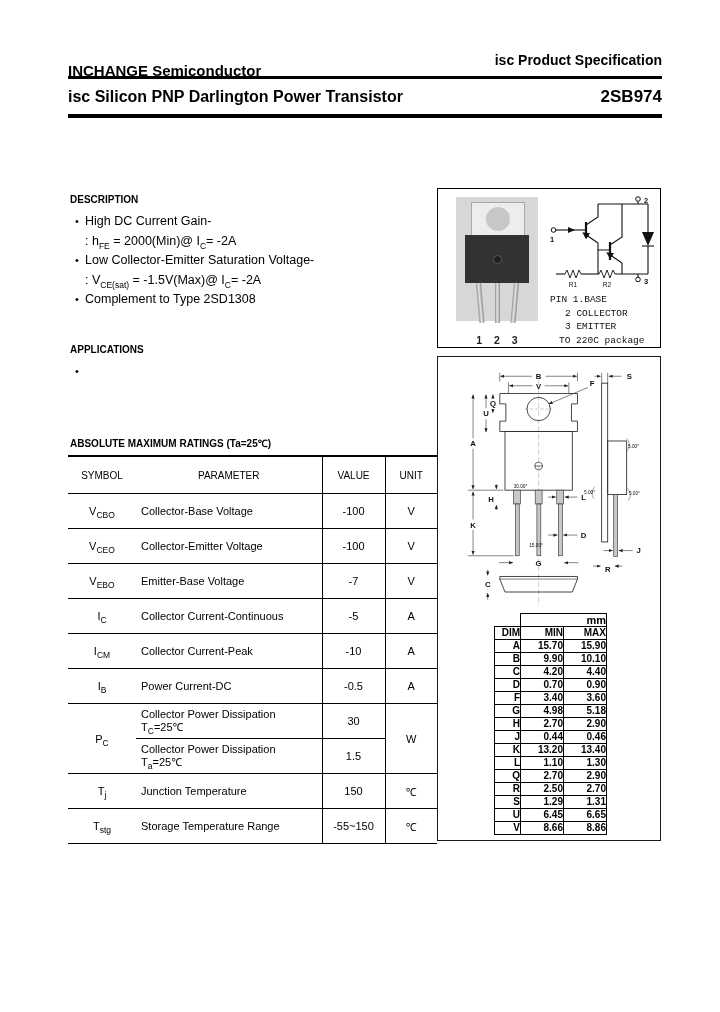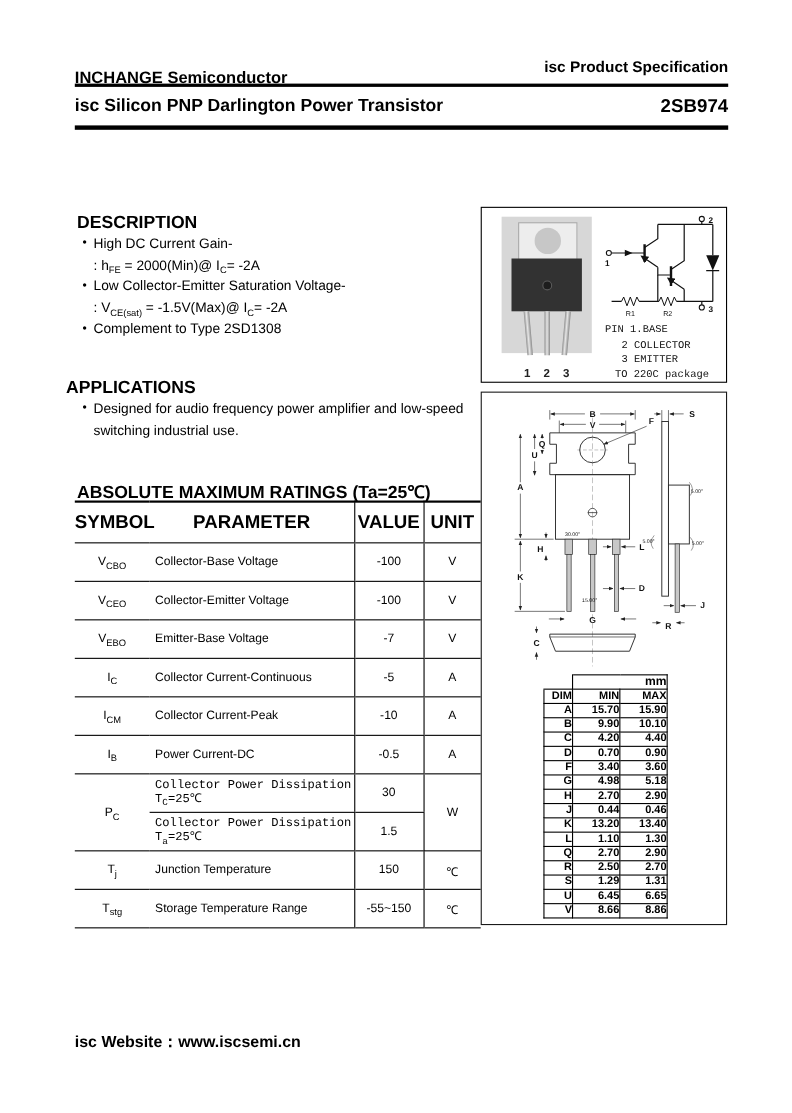--- a/index.html
+++ b/index.html
@@ -8,38 +8,38 @@
   .abs{position:absolute;}
   sub{font-size:8.5px;line-height:0;}
   
   .hdr-company{left:68px;top:50px;font-size:15px;font-weight:bold;margin-top:12px;}
   .hdr-spec{right:58px;top:52px;font-size:14px;font-weight:bold;}
   .rule1{left:68px;top:76px;width:594px;height:3px;background:#000;}
   .doc-title{left:68px;top:88px;font-size:16px;font-weight:bold;}
   .doc-part{right:58px;top:87px;font-size:17px;font-weight:bold;}
   .rule2{left:68px;top:114px;width:594px;height:4px;background:#000;}
   
-  .sec{font-size:16px;font-weight:bold;}
+  .sec{font-size:10px;font-weight:bold;}
   .sec-desc{left:70px;top:194px;}
   .desc-lines{left:70px;top:212px;font-size:12.5px;line-height:19.5px;width:370px;}
   .dline{position:relative;padding-left:15px;height:19.5px;white-space:nowrap;}
   .dline .bullet{position:absolute;left:5px;top:0;font-size:11px;}
-  .sec-app{left:60px;top:344px;}
+  .sec-app{left:70px;top:344px;}
   .app-lines{left:70px;top:362px;font-size:12.5px;line-height:19px;width:380px;}
   .sec-amr{left:70px;top:436px;}
   
   table.rt{position:absolute;left:68px;top:455px;width:369px;border-collapse:collapse;
            table-layout:fixed;border-top:2.5px solid #000;}
-  .rt th{height:36px;font-size:17px;font-weight:bold;}
+  .rt th{height:36px;font-size:10px;font-weight:normal;}
   .rt td{height:34px;font-size:11px;}
   .rt th,.rt td{border-bottom:1px solid #000;padding:0;}
   .rt .vl{border-left:1px solid #000;}
   .rt .c{text-align:center;}
   .rt .param{padding-left:5px;text-align:left;}
-  .rt .two{line-height:13px;font-family:Liberation Mono, monospace;}
+  .rt .two{line-height:13px;}
   
   .box1{left:437px;top:188px;width:222px;height:158px;border:1.5px solid #000;}
   .box2{left:437px;top:356px;width:222px;height:483px;border:1.5px solid #1a1a1a;}
   
   .photo{left:18px;top:8px;width:82px;height:124px;background:#d7d7d7;}
   .photo .tab{position:absolute;left:15px;top:5px;width:52px;height:40px;background:#ededed;border:1px solid #a8a8a8;}
   .photo .hole{position:absolute;left:50%;top:4px;margin-left:-12px;width:24px;height:24px;border-radius:50%;background:#c7c7c7;}
   .photo .pkg-body{position:absolute;left:9px;top:38px;width:64px;height:48px;background:#323232;}
   .photo .dot{position:absolute;left:50%;top:50%;width:7px;height:7px;margin:-4px 0 0 -4px;border-radius:50%;background:#1d1d1d;border:1px solid #5a5a5a;}
   .photo .lead{position:absolute;top:86px;width:5px;height:40px;
@@ -87,24 +87,21 @@
       <span>: V</span><sub>CE(sat)</sub><span> = -1.5V(Max)@ I</span><sub>C</sub><span>= -2A</span>
     </div>
     <div class="dline">
       <span class="bullet">•</span><span>Complement to Type 2SD1308</span>
     </div>
   </div>
 
   <div class="abs sec sec-app">APPLICATIONS</div>
   <div class="abs app-lines">
     <div class="dline">
-      <span class="bullet">•</span><span>Designed for audio frequency power amplifier and low-speed</span>
-    </div>
-    <div class="dline">
-      <span>switching industrial use.</span>
+      <span class="bullet">•</span>
     </div>
   </div>
 
   <div class="abs sec sec-amr">ABSOLUTE MAXIMUM RATINGS (Ta=25℃)</div>
   <table class="rt">
     <colgroup>
         <col style="width:68px">
         <col style="width:186px">
         <col style="width:63px">
         <col style="width:52px">
@@ -434,15 +431,14 @@
           </tr>
       <tr>
             <td>V</td>
             <td>8.66</td>
             <td>8.86</td>
           </tr>
     </tbody>
       </table>
   </div>
 
-  <div class="abs footer">isc Website：www.iscsemi.cn</div>
 
 </div>
 
 </body></html>

